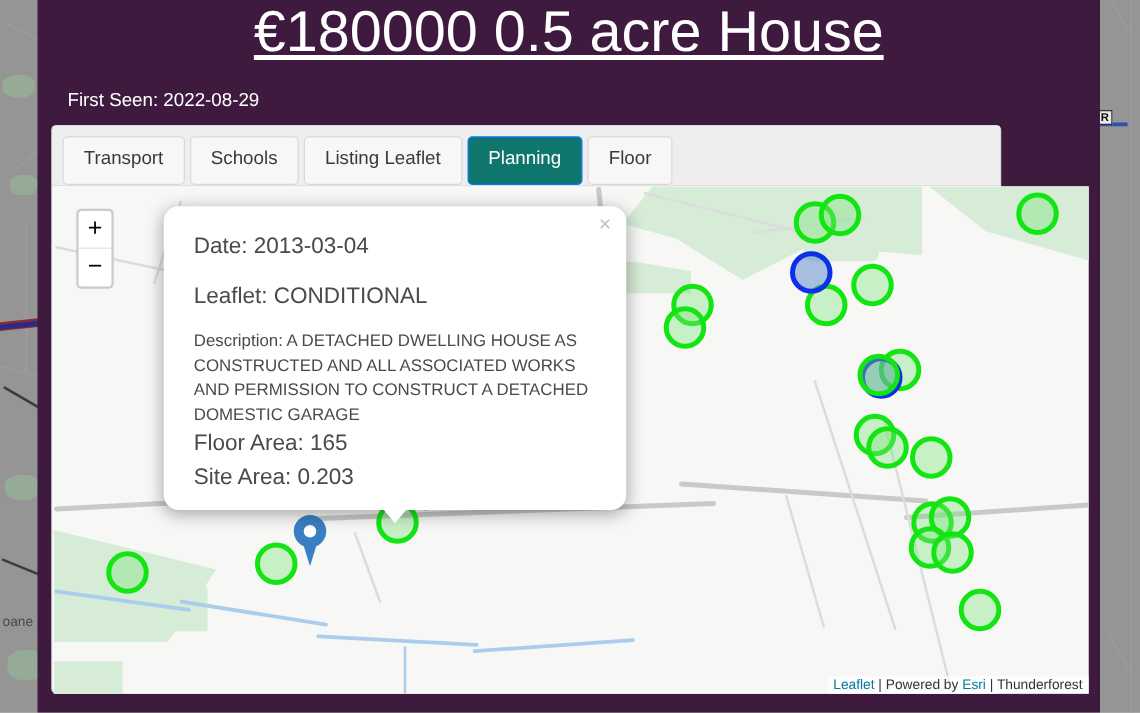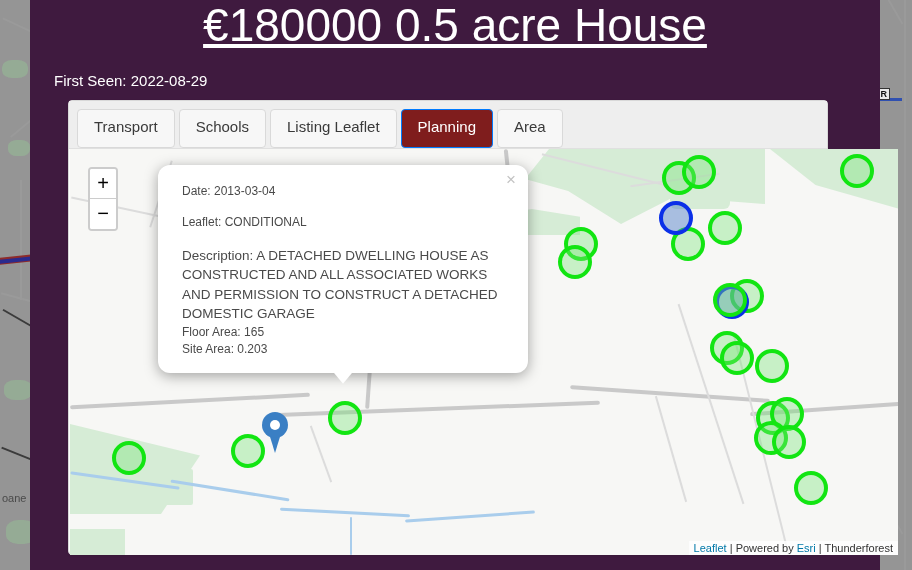--- a/index.html
+++ b/index.html
@@ -49,21 +49,21 @@
   }
 
   #first-seen {
     color: #ffffff;
     font-size: 15px;
     margin: 24px 0 0 24px;
   }
 
   
   #card {
-    position: absolute; left: 38px; top: 100px;
+    position: absolute; left: 11px; top: 100px;
     width: 760px; height: 455px;
     background: #ffffff;
     border: 1px solid #d8d8d8;
     border-radius: 4px;
     box-shadow: 0 1px 2px rgba(0,0,0,.10);
   }
 
   #tabbar {
     display: flex;
     gap: 4px;
@@ -77,21 +77,21 @@
     border: 1px solid #d9d9d9;
     border-radius: 4px;
     color: #3a3a3a;
     font-size: 15px;
     padding: 9px 16px 10px 16px;
     line-height: 1;
     cursor: pointer;
     white-space: nowrap;
   }
   .tab.active {
-    background: #7f1d1d;
+    background: #0f766e;
     border-color: #007bff;
     color: #ffffff;
   }
 
   
   #map {
     position: absolute; left: 1px; top: 48px;
     width: 828px; height: 406px;
     background: #f7f7f5;
     overflow: hidden;
@@ -174,21 +174,21 @@
     clip-path: polygon(0 0, 100% 0, 50% 100%);
     filter: drop-shadow(0 3px 2px rgba(0,0,0,.18));
   }
   #popup .close {
     position: absolute; right: 12px; top: 6px;
     font-size: 17px; color: #c3c3c3;
     cursor: pointer; line-height: 1;
     font-family: "Liberation Sans", sans-serif;
   }
   .ppline {
-    font-size: 12px;
+    font-size: 18px;
     color: #4a4a4a;
     line-height: 1.45;
   }
   .ppgap { height: 14px; }
   #pp-desc { font-size: 13.5px; color: #4a4a4a; line-height: 1.45; }
 
   
   #attrib {
     position: absolute; right: 0; bottom: 0;
     background: rgba(255,255,255,.78);
@@ -236,21 +236,21 @@
 
   <div id="first-seen">First Seen: 2022-08-29</div>
 
   <div id="card">
 
     <div id="tabbar">
       <div class="tab">Transport</div>
       <div class="tab">Schools</div>
       <div class="tab">Listing Leaflet</div>
       <div class="tab active">Planning</div>
-      <div class="tab">Area</div>
+      <div class="tab">Floor</div>
     </div>
 
     <div id="map">
 
       <div class="green-area" style="left:0;top:275px;width:130px;height:90px;clip-path:polygon(0 0,100% 35%,70% 100%,0 100%)"></div>
       <div class="green-area" style="left:95px;top:320px;width:28px;height:36px;border-radius:2px"></div>
       <div class="green-area" style="left:0;top:380px;width:55px;height:30px"></div>
       <div class="green-area" style="left:455px;top:0;width:240px;height:100px;clip-path:polygon(10% 0,100% 0,100% 55%,62% 48%,40% 75%,18% 42%,0 30%)"></div>
       <div class="green-area" style="left:390px;top:60px;width:120px;height:26px;clip-path:polygon(0 40%,60% 0,100% 30%,100% 100%,10% 100%)"></div>
       <div class="green-area" style="left:700px;top:0;width:130px;height:60px;clip-path:polygon(0 0,100% 0,100% 100%,35% 60%)"></div>

